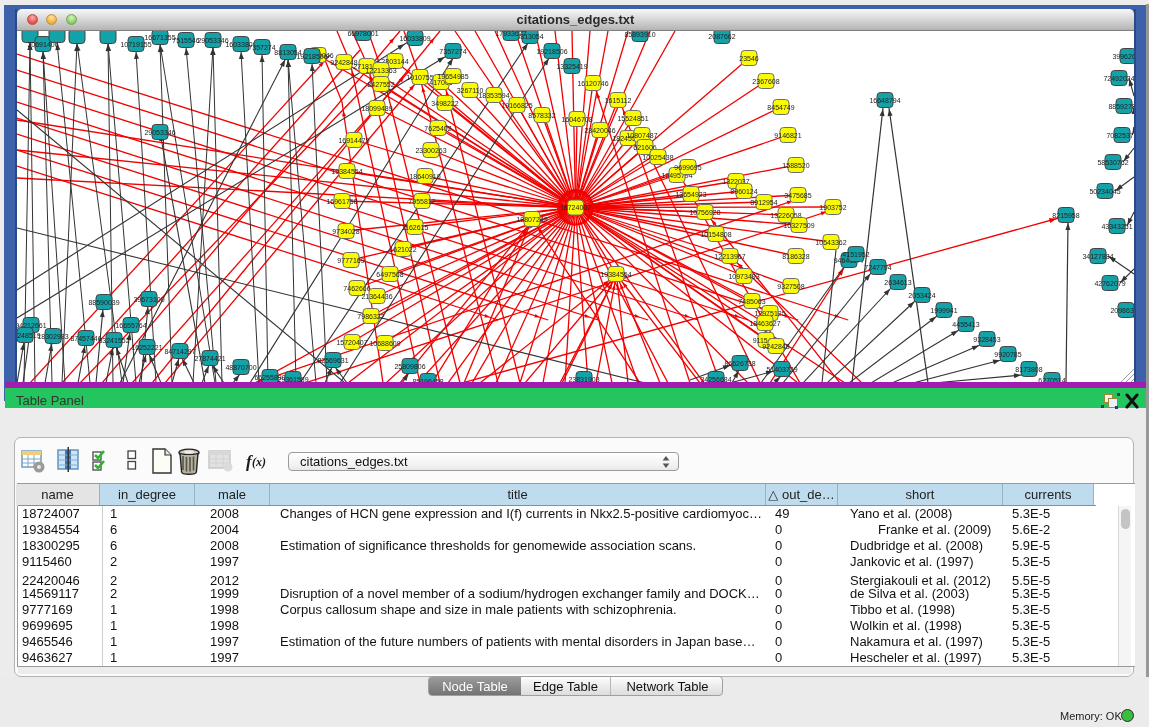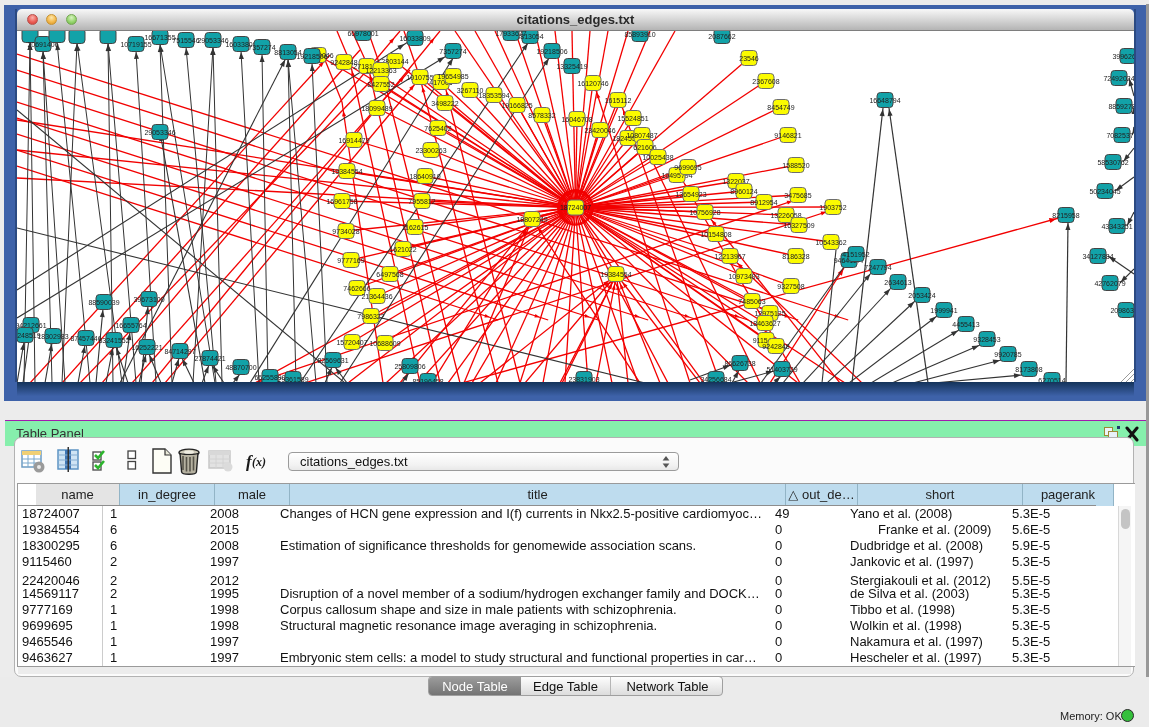--- a/index.html
+++ b/index.html
@@ -749,21 +749,21 @@
     <text x="1110.0" y="285.6" font-size="7" fill="#222" text-anchor="middle">42762079</text>
     <rect x="1118.0" y="302.5" width="16" height="15" rx="3.5" fill="#12a2a8" stroke="#444" stroke-width="1"></rect>
     <text x="1126.0" y="312.6" font-size="7" fill="#222" text-anchor="middle">20986393</text>
     <line x1="1121" y1="382" x2="1134" y2="369" stroke="#9a9a9a" stroke-width="1"></line>
     <line x1="1126" y1="382" x2="1134" y2="374" stroke="#9a9a9a" stroke-width="1"></line>
     <line x1="1131" y1="382" x2="1134" y2="379" stroke="#9a9a9a" stroke-width="1"></line>
   </svg>
 
 <div class="abs" style="left:1146px;top:4px;width:3px;height:723px;background:#989898"></div>
 
-<div class="abs" style="left:5px;top:420px;width:1141px;height:26px;background:#86efac;border-top:1px solid #a21caf;box-sizing:border-box">
+<div class="abs" style="left:5px;top:382px;width:1141px;height:26px;background:#22c55e;border-top:6px solid #a21caf;box-sizing:border-box">
   <div class="abs" style="left:11px;top:0;height:26px;line-height:26px;font-size:13px;color:#333">Table Panel</div>
   <svg class="abs" style="left:1096px;top:5px" width="42" height="17" viewBox="0 0 42 17">
     <rect x="3.5" y="1.5" width="8" height="8" fill="#eef3f8" stroke="#9b8a34"></rect>
     <rect x="7.5" y="5.5" width="9" height="9" fill="#e8f0f8" stroke="#9b8a34"></rect>
     <rect x="16" y="0" width="3" height="3" fill="#1c3f6e"></rect>
       <rect x="0" y="12" width="3" height="3" fill="#1c3f6e"></rect>
     <rect x="14" y="13" width="3" height="3" fill="#1c3f6e"></rect>
     <path d="M26 2 L36 14 M36 2 L26 14" stroke="#111" stroke-width="3" stroke-linecap="round"></path>
   </svg>
 </div>
@@ -824,48 +824,48 @@
 
 <div class="abs" style="left:288px;top:452px;width:391px;height:19px;border:1px solid #9b9b9b;border-radius:4px;box-sizing:border-box;background:linear-gradient(180deg,#ffffff,#f2f2f2 70%,#e8e8e8)">
   <div class="abs" style="left:11px;top:0;line-height:17px;font-size:13px;color:#111">citations_edges.txt</div>
   <svg class="abs" style="right:6px;top:1px" width="12" height="16" viewBox="0 0 12 16">
     <path d="M6 2 l3.4 4.4 h-6.8 z" fill="#555"></path>
     <path d="M6 14 l3.4 -4.4 h-6.8 z" fill="#555"></path>
   </svg>
 </div>
 
 <div class="abs" style="left:17px;top:483px;width:1118px;height:184px;background:#fff;border-top:1px solid #9a9a9a;border-left:1px solid #9a9a9a;box-sizing:border-box"></div>
-<div class="abs" style="left:36px;top:484px;width:1078px;height:22px">
+<div class="abs" style="left:16px;top:484px;width:1078px;height:22px">
   <div class="hcell" style="left:0;width:84px;background:#e4e4e4">name</div>
   <div class="hcell" style="left:84px;width:95px">in_degree</div>
   <div class="hcell" style="left:179px;width:75px">male</div>
   <div class="hcell" style="left:254px;width:496px">title</div>
   <div class="hcell" style="left:750px;width:72px">△ out_de…</div>
   <div class="hcell" style="left:822px;width:165px">short</div>
-  <div class="hcell" style="left:987px;width:91px">pagerank</div>
+  <div class="hcell" style="left:987px;width:91px">currents</div>
 </div>
 <div class="abs" style="left:18px;top:505px;width:1078px;height:1px;background:#8e8e8e"></div>
 
 <div class="abs" style="left:0;top:0">
 <div class="row" style="top:506px">
       <span style="left:22px">18724007</span>
       <span style="left:110px">1</span>
       <span style="left:210px">2008</span>
       <span style="left:280px">Changes of HCN gene expression and I(f) currents in Nkx2.5-positive cardiomyoc…</span>
       <span style="left:775px">49</span>
       <span style="left:850px">Yano et al. (2008)</span>
       <span style="left:1012px">5.3E-5</span>
     </div>
     <div class="row" style="top:522px">
       <span style="left:22px">19384554</span>
       <span style="left:110px">6</span>
-      <span style="left:210px">2015</span>
+      <span style="left:210px">2004</span>
       <span style="left:775px">0</span>
       <span style="left:878px">Franke et al. (2009)</span>
-      <span style="left:1012px">5.6E-5</span>
+      <span style="left:1012px">5.6E-2</span>
     </div>
     <div class="row" style="top:538px">
       <span style="left:22px">18300295</span>
       <span style="left:110px">6</span>
       <span style="left:210px">2008</span>
       <span style="left:280px">Estimation of significance thresholds for genomewide association scans.</span>
       <span style="left:775px">0</span>
       <span style="left:850px">Dudbridge et al. (2008)</span>
       <span style="left:1012px">5.9E-5</span>
     </div>
@@ -881,57 +881,56 @@
       <span style="left:22px">22420046</span>
       <span style="left:110px">2</span>
       <span style="left:210px">2012</span>
       <span style="left:775px">0</span>
       <span style="left:850px">Stergiakouli et al. (2012)</span>
       <span style="left:1012px">5.5E-5</span>
     </div>
     <div class="row" style="top:586px">
       <span style="left:22px">14569117</span>
       <span style="left:110px">2</span>
-      <span style="left:210px">1995</span>
+      <span style="left:210px">1999</span>
       <span style="left:280px">Disruption of a novel member of a sodium/hydrogen exchanger family and DOCK…</span>
       <span style="left:775px">0</span>
       <span style="left:850px">de Silva et al. (2003)</span>
       <span style="left:1012px">5.3E-5</span>
     </div>
     <div class="row" style="top:602px">
       <span style="left:22px">9777169</span>
       <span style="left:110px">1</span>
       <span style="left:210px">1998</span>
       <span style="left:280px">Corpus callosum shape and size in male patients with schizophrenia.</span>
       <span style="left:775px">0</span>
       <span style="left:850px">Tibbo et al. (1998)</span>
       <span style="left:1012px">5.3E-5</span>
     </div>
     <div class="row" style="top:618px">
       <span style="left:22px">9699695</span>
       <span style="left:110px">1</span>
       <span style="left:210px">1998</span>
-      <span style="left:280px">Structural magnetic resonance image averaging in schizophrenia.</span>
       <span style="left:775px">0</span>
       <span style="left:850px">Wolkin et al. (1998)</span>
       <span style="left:1012px">5.3E-5</span>
     </div>
     <div class="row" style="top:634px">
       <span style="left:22px">9465546</span>
       <span style="left:110px">1</span>
       <span style="left:210px">1997</span>
+      <span style="left:280px">Estimation of the future numbers of patients with mental disorders in Japan base…</span>
       <span style="left:775px">0</span>
       <span style="left:850px">Nakamura et al. (1997)</span>
       <span style="left:1012px">5.3E-5</span>
     </div>
     <div class="row" style="top:650px">
       <span style="left:22px">9463627</span>
       <span style="left:110px">1</span>
       <span style="left:210px">1997</span>
-      <span style="left:280px">Embryonic stem cells: a model to study structural and functional properties in car…</span>
       <span style="left:775px">0</span>
       <span style="left:850px">Hescheler et al. (1997)</span>
       <span style="left:1012px">5.3E-5</span>
     </div>
 </div>
 <div class="abs" style="left:102px;top:506px;width:1px;height:160px;background:#cccccc"></div>
 <div class="abs" style="left:17px;top:666px;width:1118px;height:1px;background:#9a9a9a"></div>
 
 <div class="abs" style="left:1118px;top:506px;width:13px;height:160px;background:#f5f5f5;border-left:1px solid #d8d8d8;box-sizing:border-box"></div>
 <div class="abs" style="left:1120.5px;top:509px;width:9px;height:20px;background:#c4c4c4;border-radius:5px"></div>

